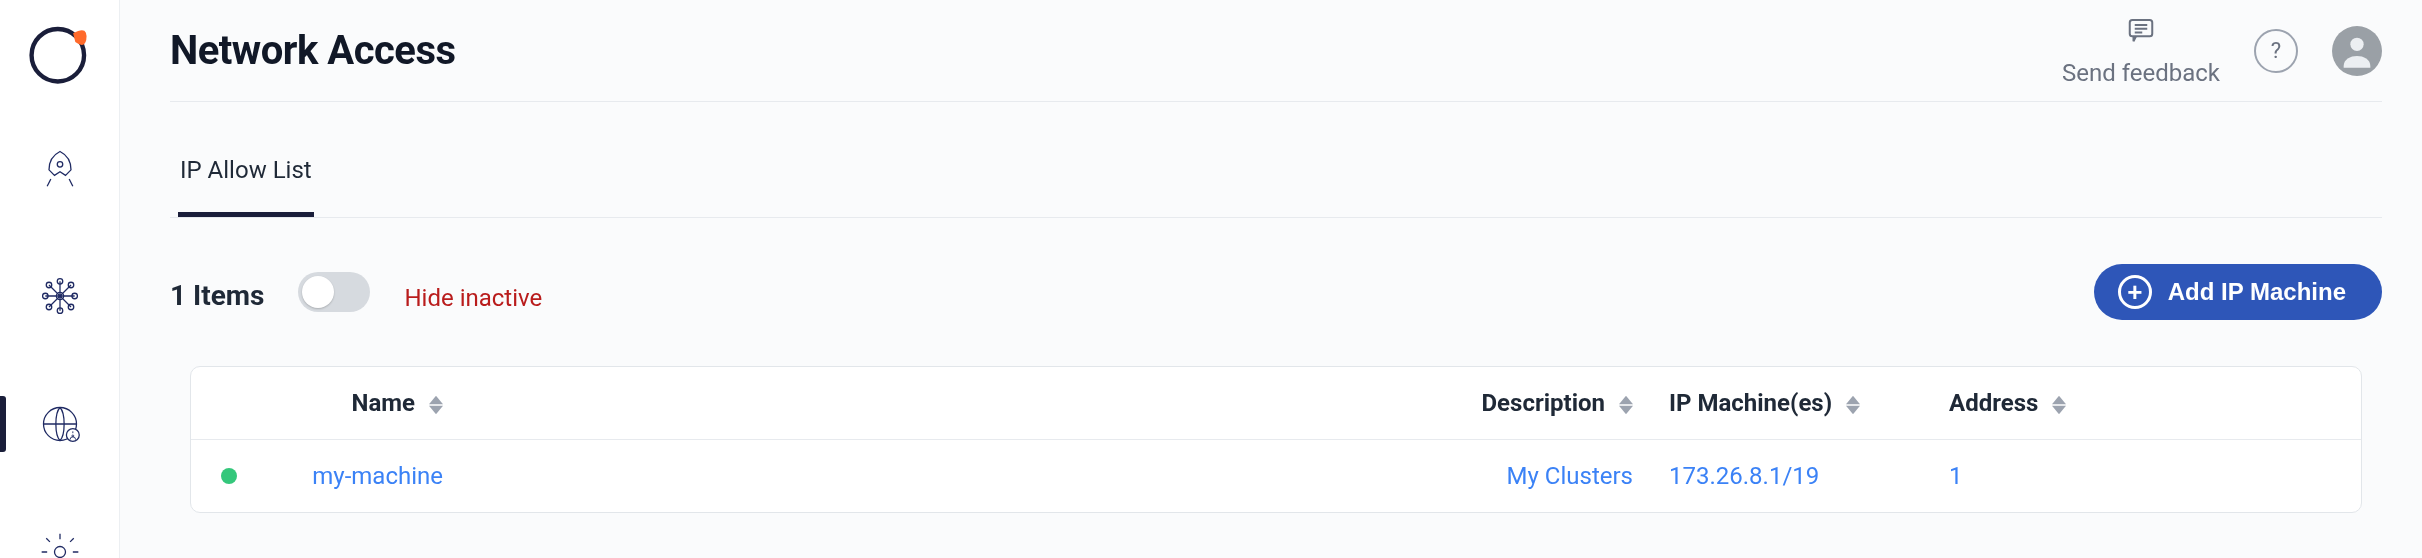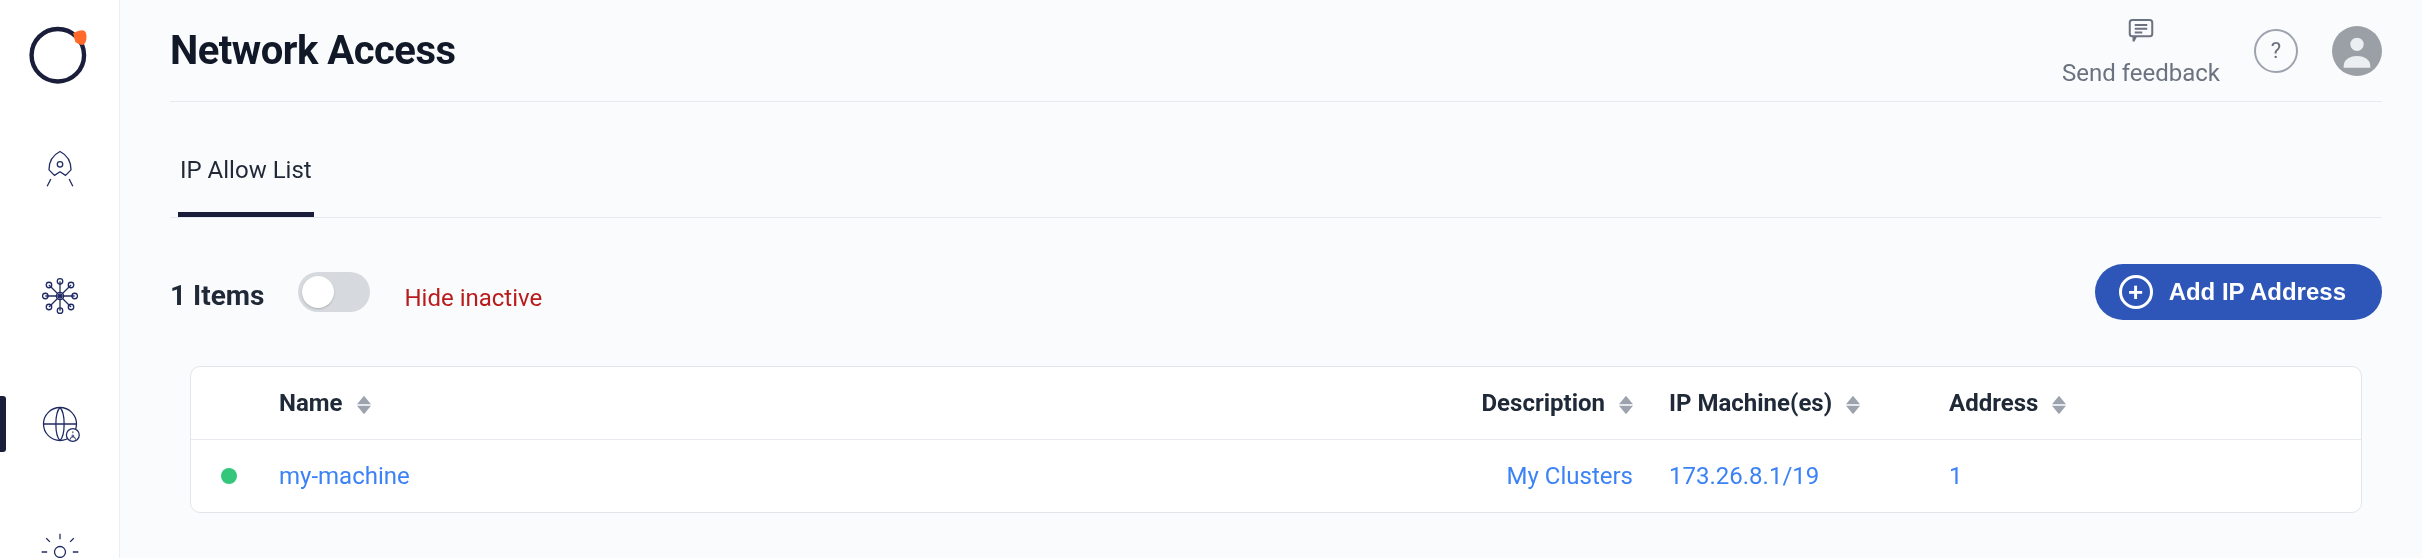--- a/index.html
+++ b/index.html
@@ -41,21 +41,21 @@
 
   
   .table-wrap { margin: 10px 20px 0 20px; border:1px solid #e2e6ea; border-radius:10px; background:#fff; overflow:hidden; }
   table { width:100%; border-collapse:collapse; font-size:24px; }
   thead th { text-align:left; font-weight:700; color:#1f2937; padding: 22px 18px; border-bottom:1px solid #e7eaee; }
   tbody td { padding: 22px 18px; color:#3b82f6; }
   .sort-icons { display:inline-flex; flex-direction:column; margin-left:8px; vertical-align:middle; line-height:0; }
   .sort-icons svg { width:14px; height:10px; fill:#9ca3af; }
   .status-dot { width:16px; height:16px; background:#34c77b; border-radius:50%; display:inline-block; }
   th.col-status, td.col-status { width:70px; padding-left:30px; }
-  th.col-name, td.col-name { width:200px; }
+  th.col-name, td.col-name { width:200px;text-align:right; }
   th.col-desc, td.col-desc { width:1190px;text-align:right; }
   th.col-ip, td.col-ip { width:280px; }
   th.col-clusters, td.col-clusters { width:auto; }
 </style>
 </head>
 <body>
 
 <div class="layout">
   <aside class="sidebar">
     <div class="logo-wrap">
@@ -134,21 +134,21 @@
     <div class="toolbar">
       <div class="toolbar-left">
         <div class="items-count">1 Items</div>
         <div class="toggle">
           <div class="knob"></div>
         </div>
         <div class="toggle-label">Hide inactive</div>
       </div>
       <button class="add-btn">
         <span class="plus">+</span>
-        <span>Add IP Address</span>
+        <span>Add IP Machine</span>
       </button>
     </div>
 
     <div class="table-wrap">
       <table>
         <thead>
           <tr>
             <th class="col-status"></th>
             <th class="col-name">
               <span>Name</span>

